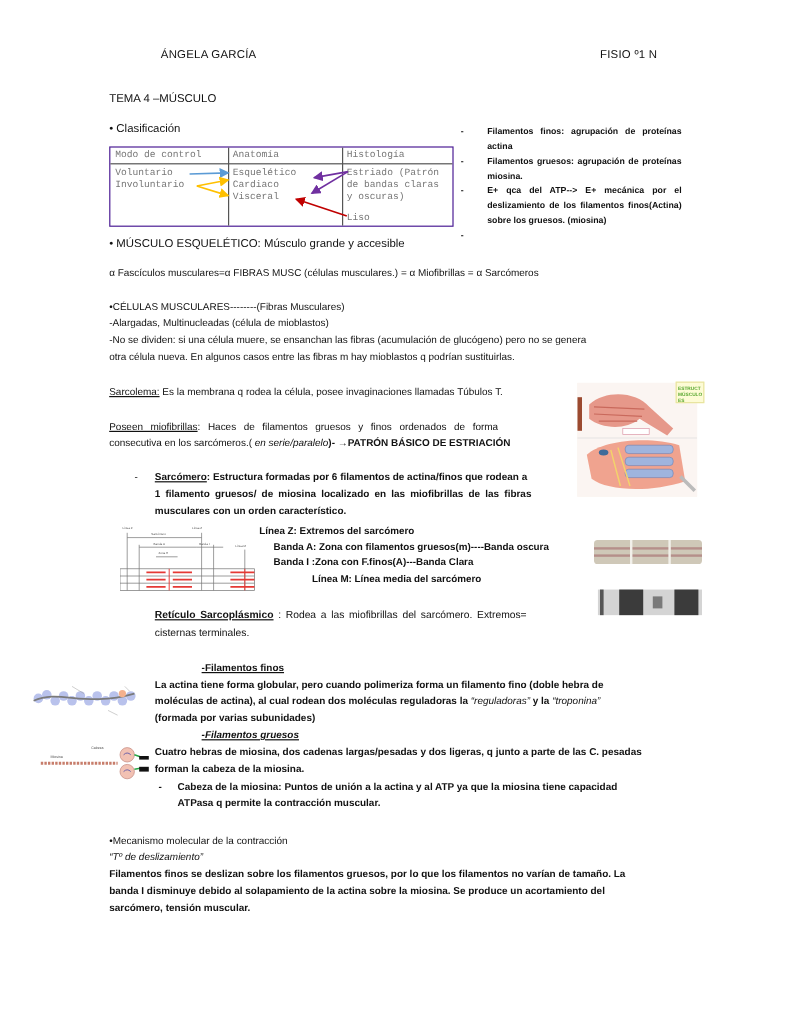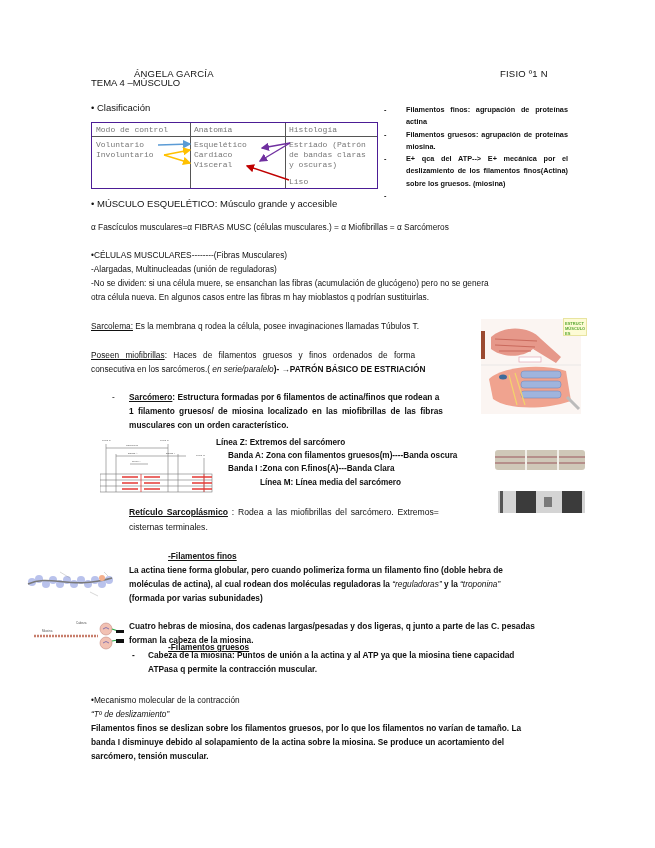--- a/index.html
+++ b/index.html
@@ -1,21 +1,21 @@
 <!DOCTYPE html>
 <html><head>
 <meta charset="utf-8">
 <style>
   html, body { margin: 0; padding: 0; background: #ffffff; }
   body {
     width: 655px; height: 848px; position: relative; overflow: hidden;
     font-family: "Liberation Sans", sans-serif; color: #111; font-size: 8.6px;
   }
   .abs { position: absolute; }
-  .hdr { font-size: 9.5px; letter-spacing: 0.2px; margin-top: 28px; }
+  .hdr { font-size: 9.5px; letter-spacing: 0.2px; }
   .title { font-size: 9.5px; }
   .b { font-weight: bold; }
   .u { text-decoration: underline; }
   .i { font-style: italic; }
   .line { position: absolute; white-space: nowrap; }
   .bold9 { font-size: 8.2px; font-weight: bold; line-height: 13.3px; }
 
   
   .ctable { position: absolute; left: 91px; top: 122px; width: 285px; height: 65px;
     border: 1px solid #4c1d95; font-family: "Liberation Mono", monospace; font-size: 8px; color: #777; }
@@ -105,21 +105,21 @@
   </div>
 </div>
 
 <div class="abs title" style="left:91px; top:198px;">
   <span>•</span>
   <span>MÚSCULO ESQUELÉTICO: Músculo grande y accesible</span>
 </div>
 <div class="line" style="left:91px; top:222px; font-size:8.3px;">α Fascículos musculares=α FIBRAS MUSC (células musculares.) = α Miofibrillas = α Sarcómeros</div>
 
 <div class="line" style="left:91px; top:250px; font-size:8.3px;">•CÉLULAS MUSCULARES--------(Fibras Musculares)</div>
-<div class="line" style="left:91px; top:264px; font-size:8.3px;">-Alargadas, Multinucleadas (unión de reguladoras)</div>
+<div class="line" style="left:91px; top:264px; font-size:8.3px;">-Alargadas, Multinucleadas (célula de mioblastos)</div>
 <div class="line" style="left:91px; top:278px; font-size:8.3px;">-No se dividen: si una célula muere, se ensanchan las fibras (acumulación de glucógeno) pero no se genera</div>
 <div class="line" style="left:91px; top:292px; font-size:8.3px;">otra célula nueva. En algunos casos entre las fibras m hay mioblastos q podrían sustituirlas.</div>
 
 <div class="line" style="left:91px; top:321px; font-size:8.3px;">
   <span class="u">Sarcolema:</span><span> Es la membrana q rodea la célula, posee invaginaciones llamadas Túbulos T.</span>
 </div>
 
 <div class="line" style="left:91px; top:350px; font-size:8.3px; width:382px; word-spacing:4px;">
   <span class="u">Poseen miofibrillas</span><span>: Haces de filamentos gruesos y finos ordenados de forma</span>
 </div>
@@ -251,21 +251,21 @@
         <circle cx="89" cy="18" r="4"></circle>
     </g>
     <path d="M8,22 C30,12 50,28 92,16" stroke="#7a7a7a" stroke-width="1.5" fill="none"></path>
     <circle cx="82" cy="16" r="3" fill="#f4b08d"></circle>
     <line x1="40" y1="10" x2="50" y2="16" stroke="#999" stroke-width="0.4"></line>
     <line x1="84" y1="10" x2="88" y2="14" stroke="#999" stroke-width="0.4"></line>
     <line x1="70" y1="30" x2="78" y2="34" stroke="#999" stroke-width="0.4"></line>
   </svg>
 </div>
 
-<div class="line u b" style="left:168px; top:642px; font-size:8.3px;">-Filamentos gruesos</div>
+<div class="line u b" style="left:168px; top:607px; font-size:8.3px;font-style:italic;">-Filamentos gruesos</div>
 <div class="line b" style="left:129px; top:621px; font-size:8.3px;">Cuatro hebras de miosina, dos cadenas largas/pesadas y dos ligeras, q junto a parte de las C. pesadas</div>
 <div class="line b" style="left:129px; top:635px; font-size:8.3px;text-align:right;">forman la cabeza de la miosina.</div>
 <div class="line b" style="left:132px; top:650px; font-size:8.3px;">-</div>
 <div class="line b" style="left:148px; top:650px; font-size:8.3px;">Cabeza de la miosina: Puntos de unión a la actina y al ATP ya que la miosina tiene capacidad</div>
 <div class="line b" style="left:148px; top:664px; font-size:8.3px;">ATPasa q permite la contracción muscular.</div>
 
 <div class="imgbox" style="left:30px; top:615px; width:95px; height:38px;">
   <svg width="95" height="38">
     <line x1="4" y1="21" x2="68" y2="21" stroke="#c77d6b" stroke-width="2.5" stroke-dasharray="2,1"></line>
     <circle cx="76" cy="14" r="6" fill="#f2c1b3" stroke="#c48a80" stroke-width="0.6"></circle>

